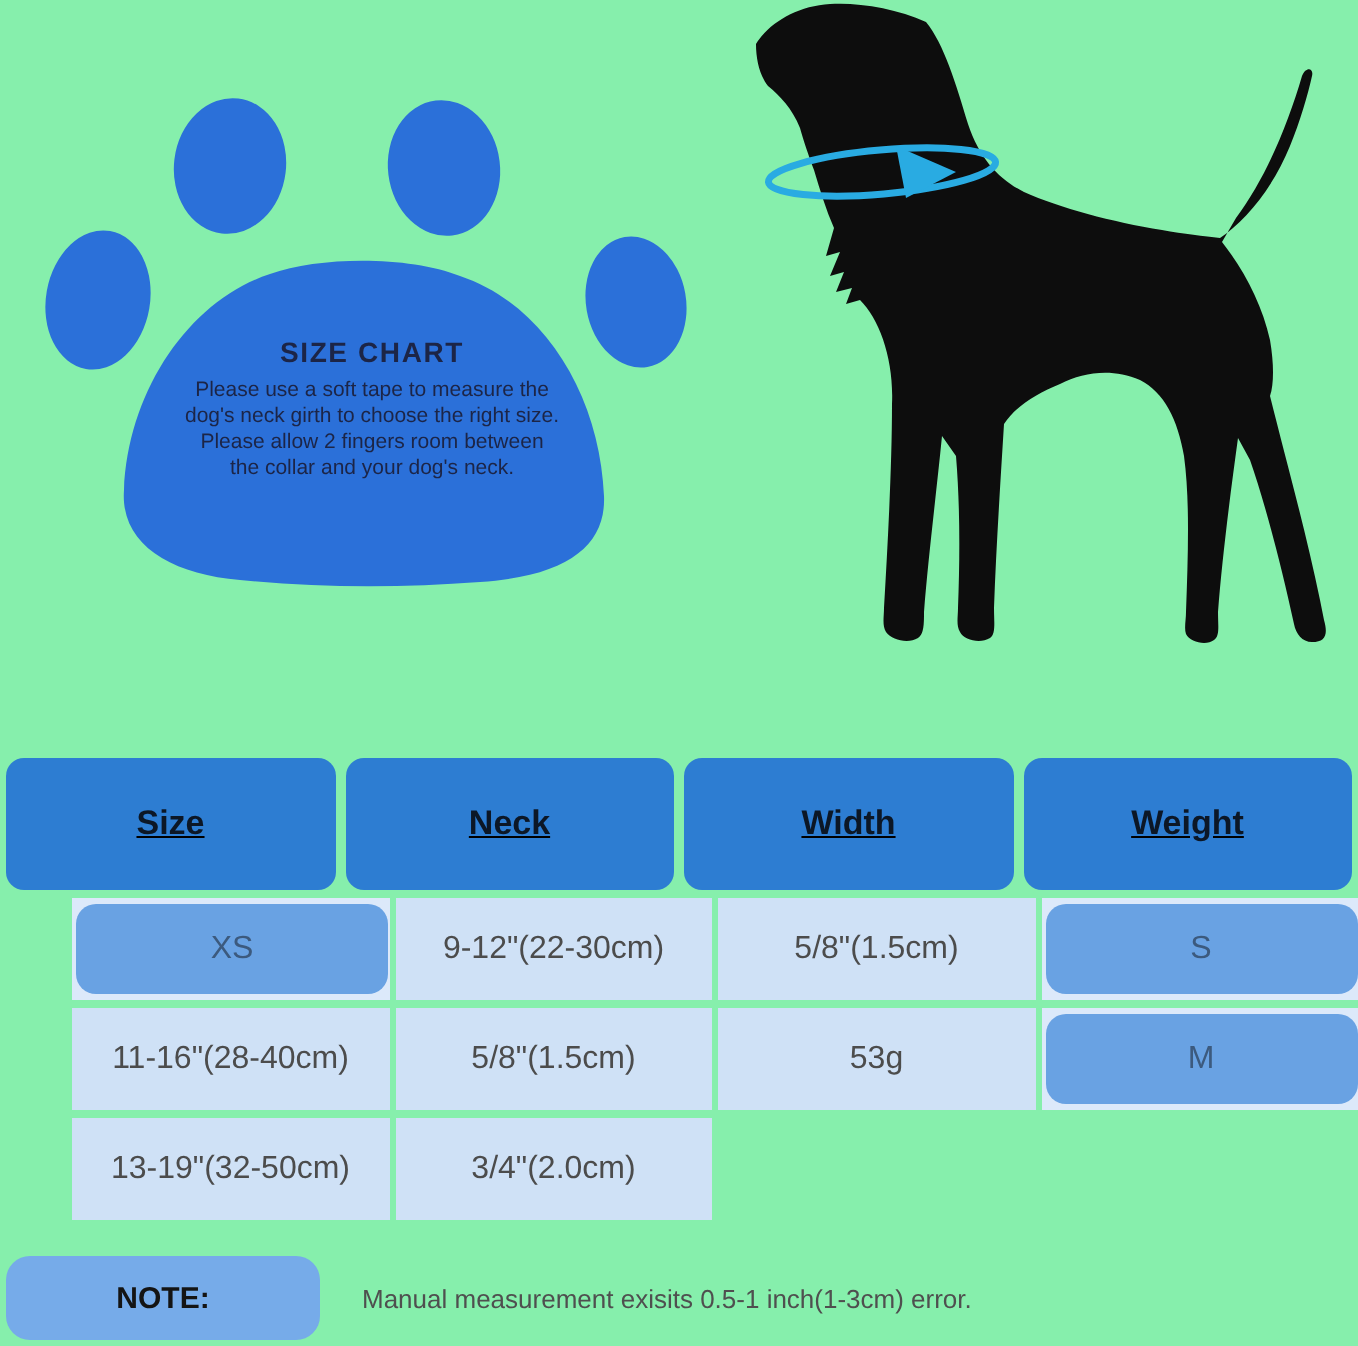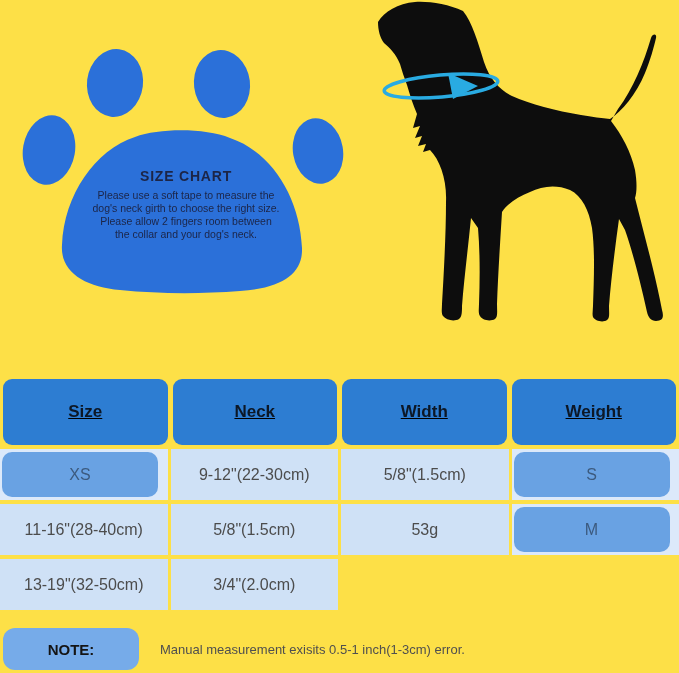--- a/index.html
+++ b/index.html
@@ -1,17 +1,17 @@
 <!DOCTYPE html>
 <html><head>
 <meta charset="utf-8">
 <style>
   html,body{margin:0;padding:0;background:#fff;}
   .canvas{
-    position:relative;width:679px;height:673px;background:#fde047;
+    position:relative;width:679px;height:673px;background:#86efac;
     font-family:"Liberation Sans",sans-serif;overflow:hidden;
   }
   
   .paw-wrap{position:absolute;left:18px;top:42px;width:330px;height:256px;}
   .paw-wrap svg{position:absolute;left:0;top:0;}
   .paw-title{
     position:absolute;left:6px;right:0;top:126px;text-align:center;
     font-size:14px;font-weight:bold;letter-spacing:.8px;color:#1c2547;
   }
   .paw-lines{
@@ -26,35 +26,36 @@
     display:grid;grid-template-columns:repeat(4,1fr);column-gap:5px;padding:0 3px;text-decoration:underline;
   }
   .th{
     height:66px;border-radius:9px;background:#2d7dd2;
     display:flex;align-items:center;justify-content:center;
     font-size:17px;font-weight:bold;color:#0c1726;
   }
   .tbody{
     display:grid;grid-template-columns:repeat(4,1fr);column-gap:3px;row-gap:4px;
     margin-top:4px;
+    margin-left:36px;
   }
   .cell{
     height:51px;background:#cfe1f6;display:flex;align-items:center;justify-content:center;
     font-size:16px;color:#4c4c4c;
   }
   .cell.size-col{background:#dce9fa;justify-content:flex-start;}
   .pill{
     width:156px;height:45px;margin-left:2px;border-radius:10px;background:#69a2e3;
     display:flex;align-items:center;justify-content:center;
     font-size:16px;color:#3c5a7e;
   }
   
   .note-wrap{position:absolute;left:0;top:628px;width:679px;height:42px;display:flex;align-items:center;}
   .note-badge{
-    width:136px;height:42px;margin-left:3px;border-radius:12px;background:#76abe9;
+    width:157px;height:42px;margin-left:3px;border-radius:12px;background:#76abe9;
     display:flex;align-items:center;justify-content:center;
     font-size:15px;font-weight:bold;color:#141414;
   }
   .note-text{margin-left:21px;font-size:13px;color:#4f4f4f;}
 </style>
 </head>
 <body>
 
 <div class="canvas">
 

